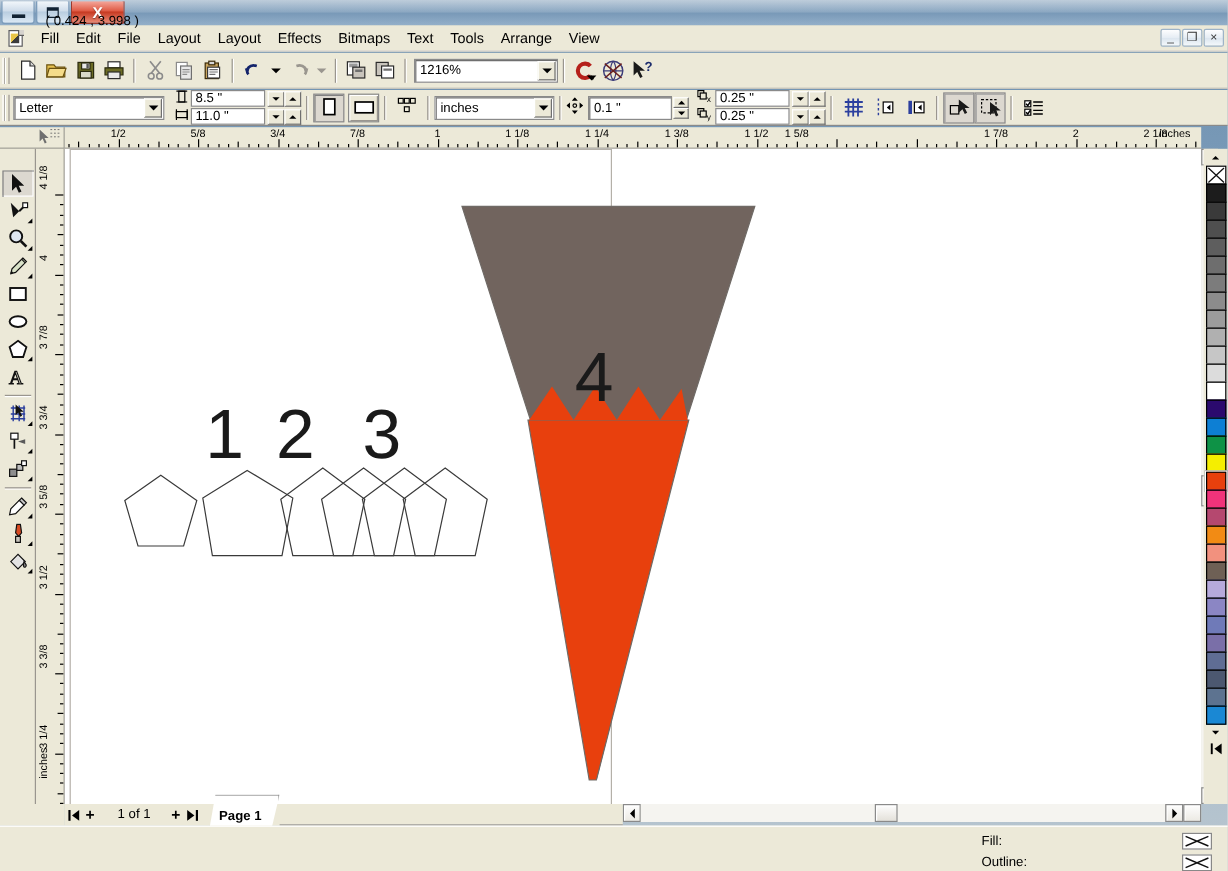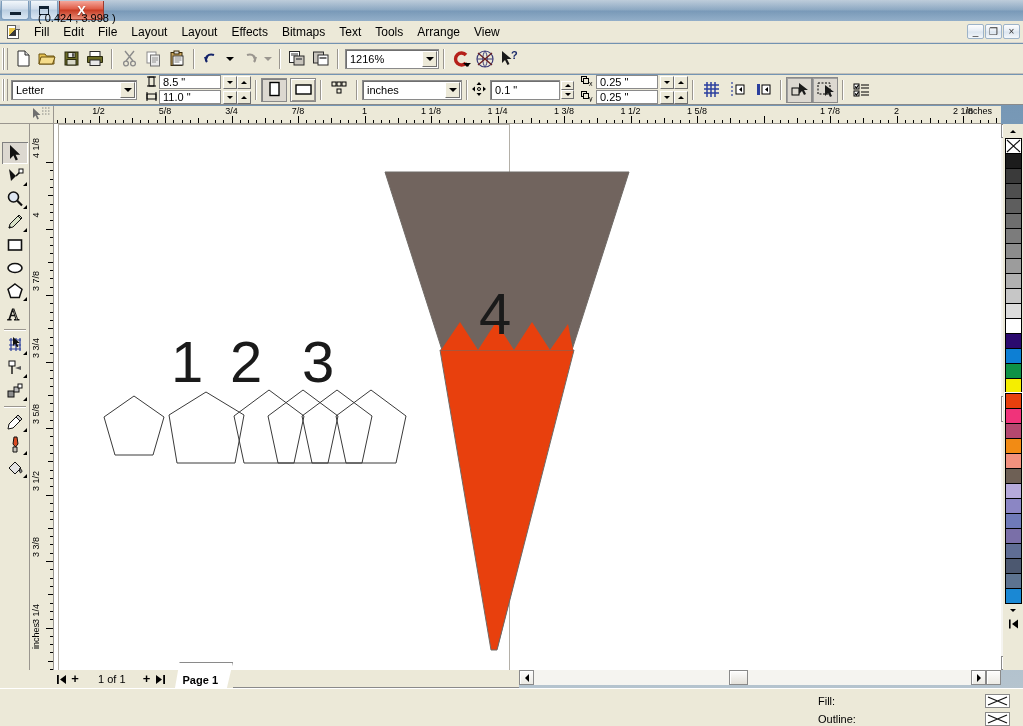--- a/index.html
+++ b/index.html
@@ -414,21 +414,21 @@
     <div class="tb-btn">
       <svg width="18" height="17" viewBox="0 0 18 17">
         <rect x="1.5" y="2" width="10" height="11" fill="#c8c4bc" stroke="#2b2b2b"></rect>
         <rect x="6" y="5" width="10" height="10" fill="#fff" stroke="#2b2b2b"></rect>
         <path d="M7.5 7h7v2h-7z" fill="#6f6f6f"></path>
       </svg>
     </div>
 
     <div class="tb-sep"></div>
 
-    <div class="combo" style="width:94px; margin-left:2px;">
+    <div class="combo" style="width:120px; margin-left:2px;">
       <span class="val">1216%</span>
       <span class="arrow">
           <span class="caret"></span>
         </span>
     </div>
 
     <div class="tb-sep"></div>
 
     <div class="tb-btn">
       <svg width="19" height="18" viewBox="0 0 19 18">
@@ -728,21 +728,21 @@
       <div class="htick" style="left: 568.188px; height: 3px;"></div>
       <div class="hlabel" style="left: 576.5px;">1 1/2</div>
       <div class="htick" style="left: 576.5px; height: 7px;"></div>
       <div class="htick" style="left: 584.812px; height: 3px;"></div>
       <div class="htick" style="left: 593.125px; height: 3px;"></div>
       <div class="htick" style="left: 601.438px; height: 3px;"></div>
       <div class="htick" style="left: 609.75px; height: 5px;"></div>
       <div class="htick" style="left: 618.062px; height: 3px;"></div>
       <div class="htick" style="left: 626.375px; height: 3px;"></div>
       <div class="htick" style="left: 634.688px; height: 3px;"></div>
-      <div class="hlabel" style="left: 643px;">1 5/8</div>
+      <div class="hlabel" style="left: 610px;">1 5/8</div>
       <div class="htick" style="left: 643px; height: 7px;"></div>
       <div class="htick" style="left: 651.312px; height: 3px;"></div>
       <div class="htick" style="left: 659.625px; height: 3px;"></div>
       <div class="htick" style="left: 667.938px; height: 3px;"></div>
       <div class="htick" style="left: 676.25px; height: 5px;"></div>
       <div class="htick" style="left: 684.562px; height: 3px;"></div>
       <div class="htick" style="left: 692.875px; height: 3px;"></div>
       <div class="htick" style="left: 701.188px; height: 3px;"></div>
       <div class="hlabel" style="left: 709.5px; margin-top: 44px;">1 3/4</div>
       <div class="htick" style="left: 709.5px; height: 7px;"></div>

